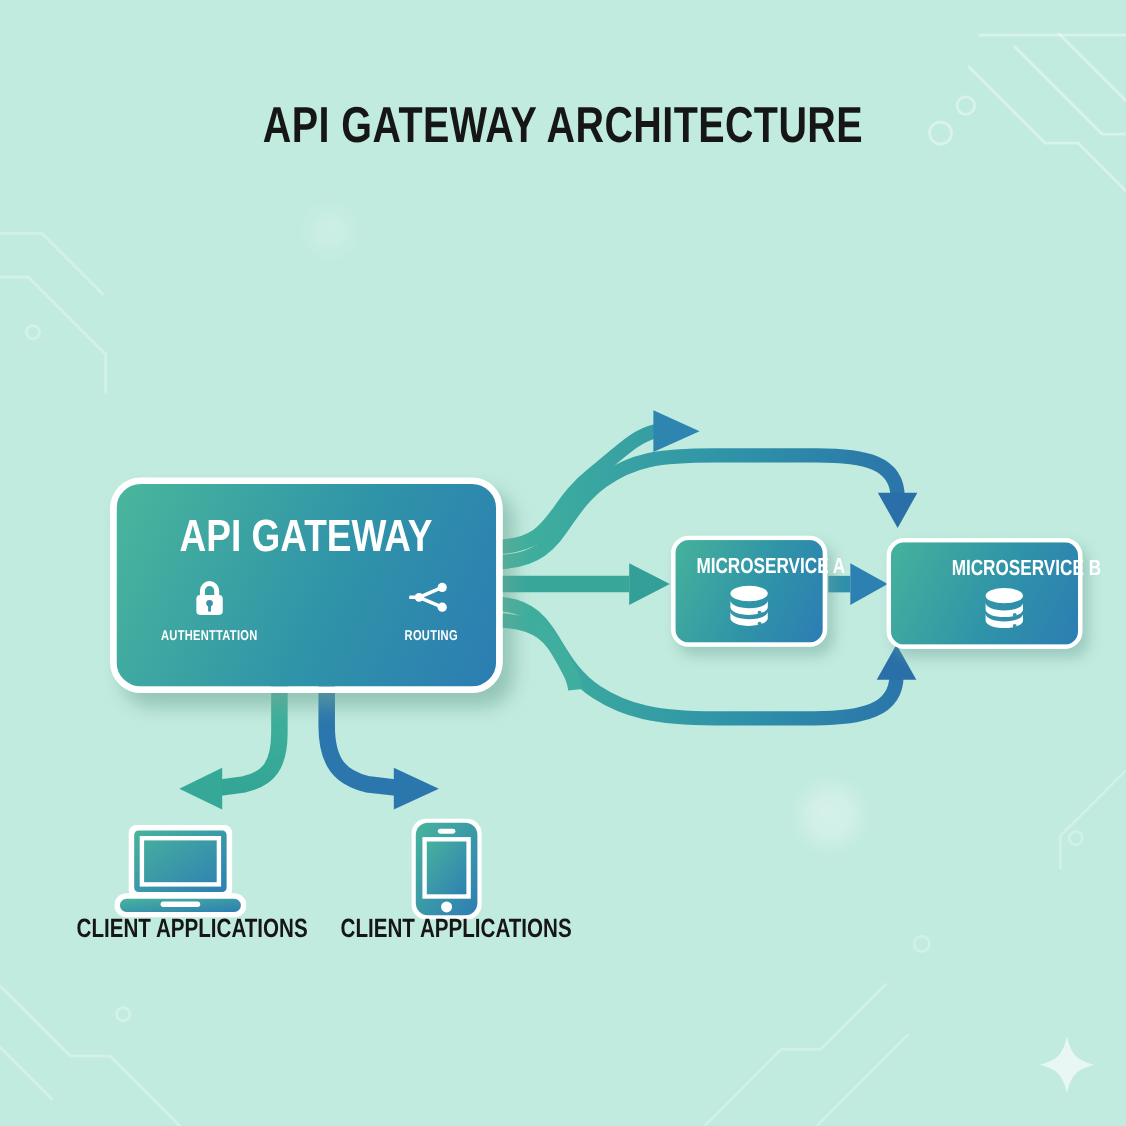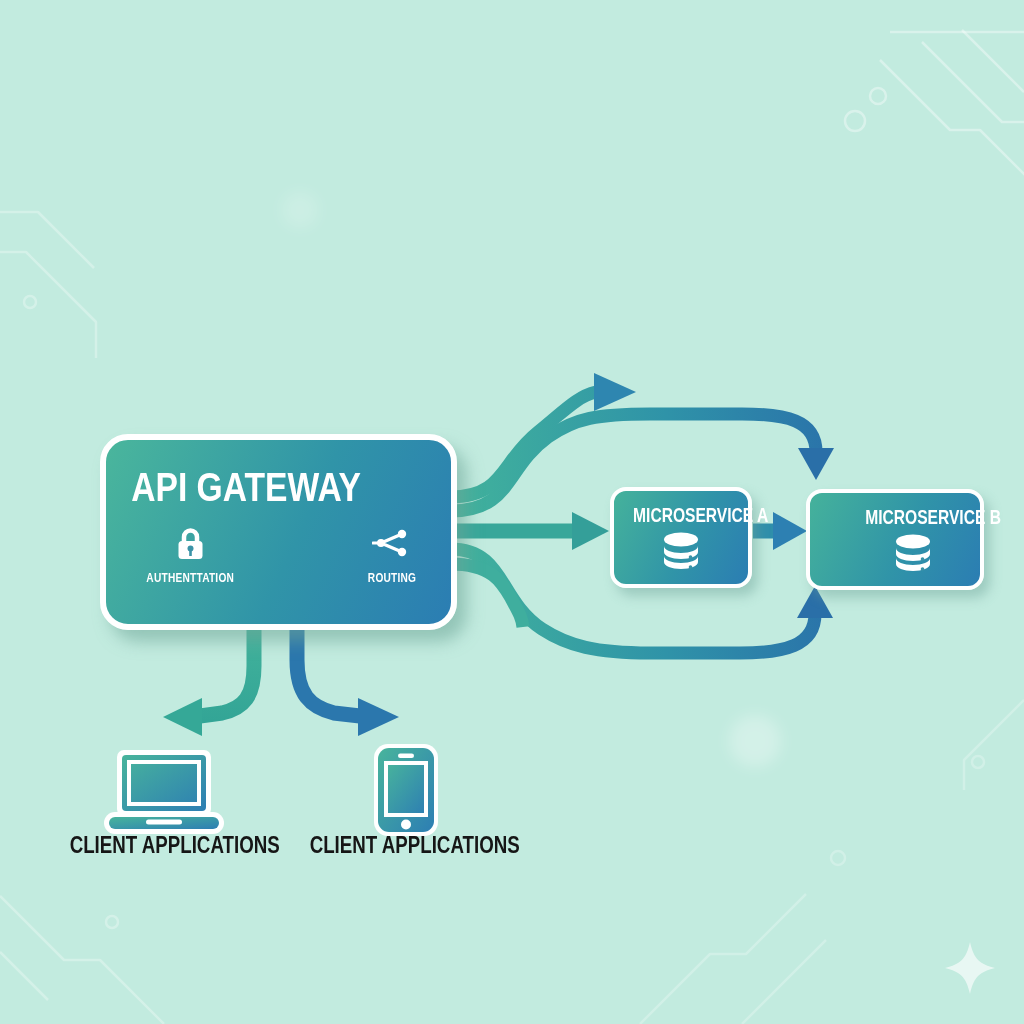--- a/index.html
+++ b/index.html
@@ -11,21 +11,21 @@
   .cond2{display:inline-block;transform:scaleX(.82);transform-origin:center;white-space:nowrap;}
 
   .diagram-title{top:86px;left:0;width:1024px;text-align:center;z-index:2;
     font-size:46px;font-weight:bold;color:#161616;letter-spacing:.5px;}
 
   .gateway-box{left:100px;top:434px;width:345px;height:184px;z-index:2;
     background:linear-gradient(115deg,#4ab69c 0%,#3094a8 55%,#2b7db3 100%);
     border:6px solid #ffffff;border-radius:28px;
     box-shadow:10px 12px 16px rgba(110,165,152,.55);
     display:flex;flex-direction:column;align-items:center;}
-  .gateway-title{margin-top:24px;font-size:41px;font-weight:bold;color:#ffffff;text-align:left;width:100%;}
+  .gateway-title{margin-top:24px;font-size:41px;font-weight:bold;color:#ffffff;text-align:center;width:100%;}
   .features-row{display:flex;justify-content:space-between;width:100%;box-sizing:border-box;
     padding:0 28px;margin-top:12px;}
   .feature{display:flex;flex-direction:column;align-items:center;}
   .feature-icon{height:40px;display:flex;align-items:center;justify-content:center;}
   .feature-label{margin-top:7px;font-size:13px;font-weight:bold;color:#ffffff;letter-spacing:.3px;}
 
   .ms-box{width:134px;height:93px;z-index:2;
     background:linear-gradient(115deg,#45b29b 0%,#3094a8 55%,#2b7db3 100%);
     border:4px solid #ffffff;border-radius:16px;
     box-shadow:6px 8px 12px rgba(110,165,152,.45);
@@ -119,20 +119,23 @@
     <g>
       <path d="M254,620 L254,666 C254,696 244,708 222,713 L200,716" stroke="url(#gDL)" stroke-width="15" fill="none"></path>
       <polygon points="202,698 202,736 163,717" fill="#35a897"></polygon>
     </g>
     <g>
       <path d="M297,620 L297,660 C297,694 310,707 334,713 L360,716" stroke="#2b77ad" stroke-width="15" fill="none"></path>
       <polygon points="358,698 358,736 399,717" fill="#2b77ad"></polygon>
     </g>
   </svg>
 
+  <div class="abs diagram-title">
+    <span class="cond">API GATEWAY ARCHITECTURE</span>
+  </div>
 
   <div class="abs gateway-box">
     <div class="gateway-title">
       <span class="cond2">API GATEWAY</span>
     </div>
     <div class="features-row">
 
       <div class="feature">
         <div class="feature-icon">
           <svg width="31" height="38" viewBox="0 0 31 38">

